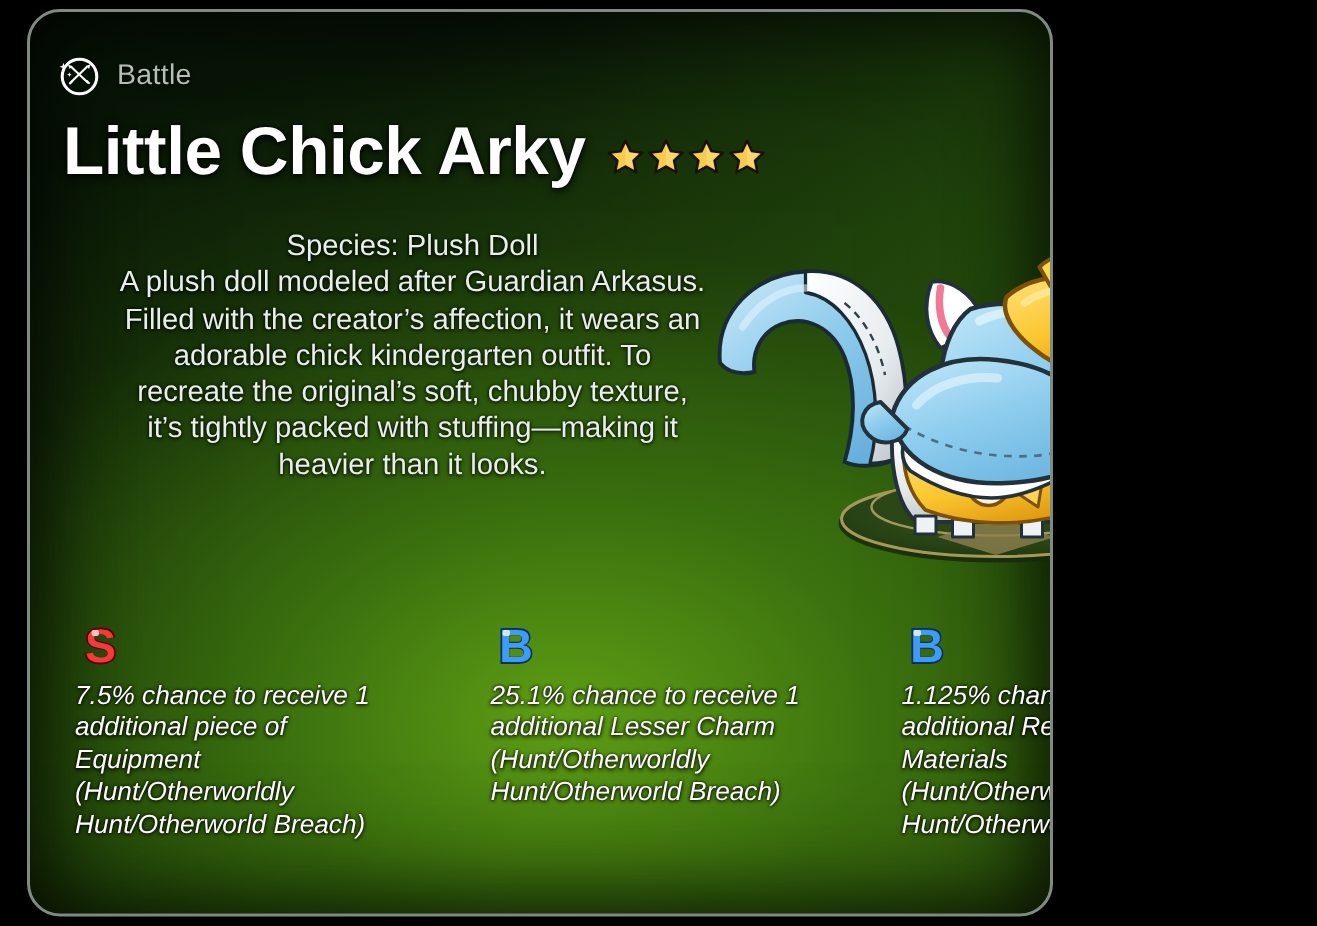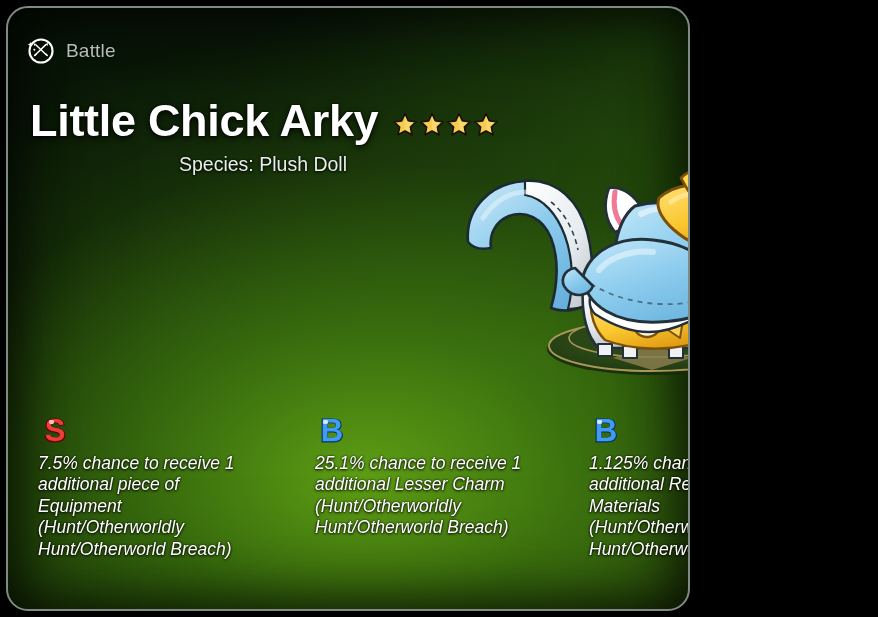--- a/index.html
+++ b/index.html
@@ -4,21 +4,21 @@
 <style>
   * { box-sizing: border-box; margin: 0; padding: 0; }
   html, body {
     width: 878px; height: 617px;
     background: #000;
     font-family: "Liberation Sans", sans-serif;
     overflow: hidden;
   }
   #card {
     position: absolute;
-    left: 6px; top: 6px;
+    left: 18px; top: 6px;
     width: 684px; height: 605px;
     border-radius: 22px;
     border: 2px solid #7e8a82;
     overflow: hidden;
     background:
       radial-gradient(120% 95% at 52% 78%, rgba(95,160,20,0.95) 0%, rgba(60,115,14,0.85) 26%, rgba(30,62,8,0.55) 55%, rgba(8,20,4,0.15) 78%, rgba(0,0,0,0) 100%),
       radial-gradient(90% 70% at 85% 92%, rgba(110,170,30,0.55) 0%, rgba(0,0,0,0) 62%),
       radial-gradient(70% 60% at 14% 16%, rgba(10,26,8,0.9) 0%, rgba(0,0,0,0) 70%),
       linear-gradient(135deg, #07100a 0%, #0c1a0b 22%, #1b3a0c 48%, #2e5f10 68%, #1f4a0d 86%, #11290a 100%);
     box-shadow: inset 0 0 60px rgba(0,0,0,0.55);
@@ -41,21 +41,20 @@
   .battle-icon { width: 30px; height: 30px; display: block; }
   .battle-label {
     font-size: 19px; color: #b5bdb6; letter-spacing: 0.2px;
     text-shadow: 0 1px 2px rgba(0,0,0,0.85);
   }
 
   .title-row {
     position: absolute; left: 22px; top: 70px;
     display: flex; align-items: center; gap: 14px;
     z-index: 5;
-    margin-top: 20px;
   }
   .title {
     font-size: 45px; font-weight: bold; color: #ffffff;
     letter-spacing: -0.3px; line-height: 1;
     text-shadow: 0 2px 6px rgba(0,0,0,0.9), 0 0 2px rgba(0,0,0,0.9);
   }
   .stars { display: flex; gap: 1px; margin-top: 9px; }
   .star { width: 26px; height: 26px; display: block; }
 
   
@@ -141,20 +140,26 @@
         </svg>
       <svg class="star" viewBox="0 0 24 24">
           <path d="M12 1.6l3.1 6.6 7.1.9-5.2 4.9 1.4 7.1L12 17.6 5.6 21.1 7 14 1.8 9.1l7.1-.9z" fill="#f7cc4e" stroke="#1a1206" stroke-width="1.6" stroke-linejoin="round"></path>
           <path d="M12 3.6l2.4 5.1 5.4.7-4 3.7 1 5.4L12 15.9z" fill="#fbe08a" opacity="0.55"></path>
         </svg>
     </span>
   </div>
 
   <div class="desc">
     <span class="species">Species: Plush Doll</span>
+    <span class="body" style="white-space:pre-line;">A plush doll modeled after Guardian Arkasus.
+Filled with the creator’s affection, it wears an
+adorable chick kindergarten outfit. To
+recreate the original’s soft, chubby texture,
+it’s tightly packed with stuffing—making it
+heavier than it looks.</span>
   </div>
 
   <div class="char-art">
     <svg viewBox="0 0 350 225">
       <defs>
         <linearGradient id="bodyG" x1="0.2" y1="0" x2="0.8" y2="1">
           <stop offset="0" stop-color="#b9e3f7"></stop>
           <stop offset="0.45" stop-color="#8ecdee"></stop>
           <stop offset="1" stop-color="#6ab4df"></stop>
         </linearGradient>

